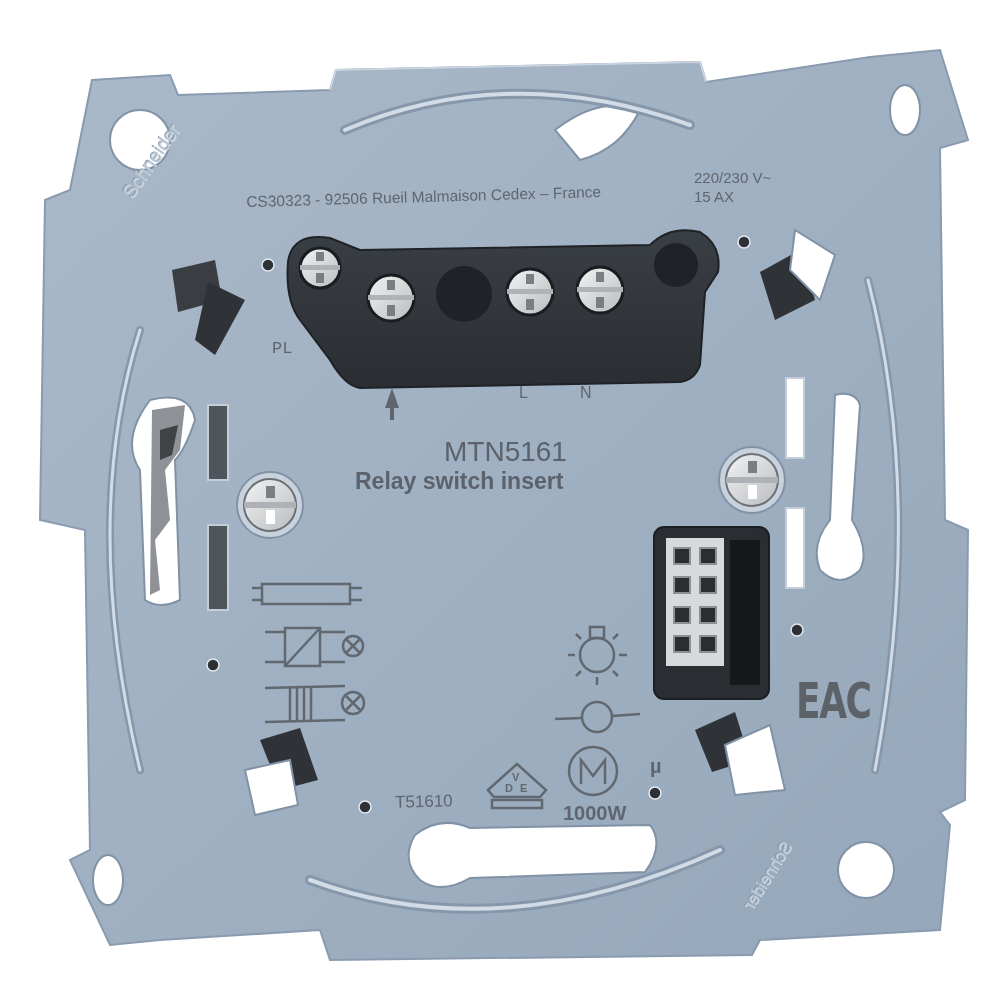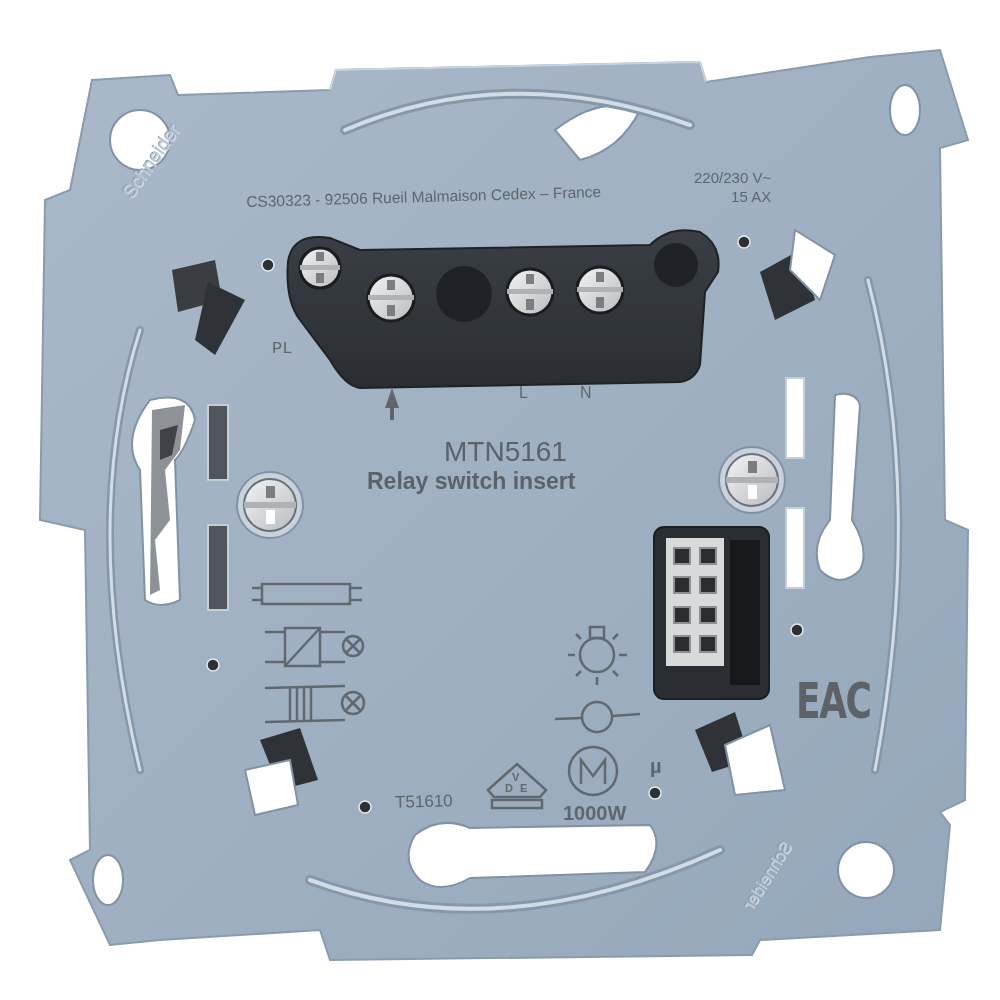--- a/index.html
+++ b/index.html
@@ -1,26 +1,26 @@
 <!DOCTYPE html>
 <html><head>
 <meta charset="utf-8">
 <style>
   html, body { margin:0; padding:0; background:#ffffff; }
   body { width:1000px; height:1000px; position:relative; overflow:hidden;
          font-family:"Liberation Sans", "DejaVu Sans", sans-serif; }
   #scene { position:absolute; left:0; top:0; width:1000px; height:1000px; }
   .lbl { position:absolute; color:#5f6670; white-space:nowrap; }
   .address { left:246px; top:193px; font-size:15.5px; transform:rotate(-1.6deg); transform-origin:left top; }
-  .voltage { left:694px; top:168px; font-size:15px; line-height:19px;text-align:right; }
+  .voltage { left:694px; top:168px; font-size:15px; line-height:19px; }
   .pl { left:272px; top:339px; font-size:17px;font-family:Liberation Mono, monospace; }
   .term-l { left:519px; top:384px; font-size:16px; }
   .term-n { left:580px; top:384px; font-size:16px; }
   .model { left:444px; top:436px; font-size:28px; color:#5b626b; }
-  .title { left:367px; top:468px; font-size:23px; font-weight:bold; color:#5b626b;text-align:right; }
+  .title { left:355px; top:468px; font-size:23px; font-weight:bold; color:#5b626b;text-align:right; }
   .cert { left:395px; top:792px; font-size:17px; transform:rotate(-1.5deg); }
   .power { left:563px; top:802px; font-size:20px; font-weight:bold; }
   .mu { left:650px; top:755px; font-size:20px; font-weight:bold; }
   .eac { left:796px; top:672px; font-size:50px; font-weight:bold; letter-spacing:-2px; color:#5d6168;
          transform:scaleX(0.72); transform-origin:left top; font-family:"DejaVu Sans", sans-serif; }
   .brand1 { left:118px; top:190px; font-size:19px; color:#b9c6d4; transform:rotate(-55deg); transform-origin:left top;
             text-shadow:0 1px 0 #d9e2ec, 0 -1px 0 #8394a7; }
   .brand2 { left:780px; top:838px; font-size:17px; color:#b9c6d4; transform:rotate(-58deg) scaleX(-1); transform-origin:left top;
             text-shadow:0 1px 0 #d9e2ec, 0 -1px 0 #8394a7; }
 </style>

